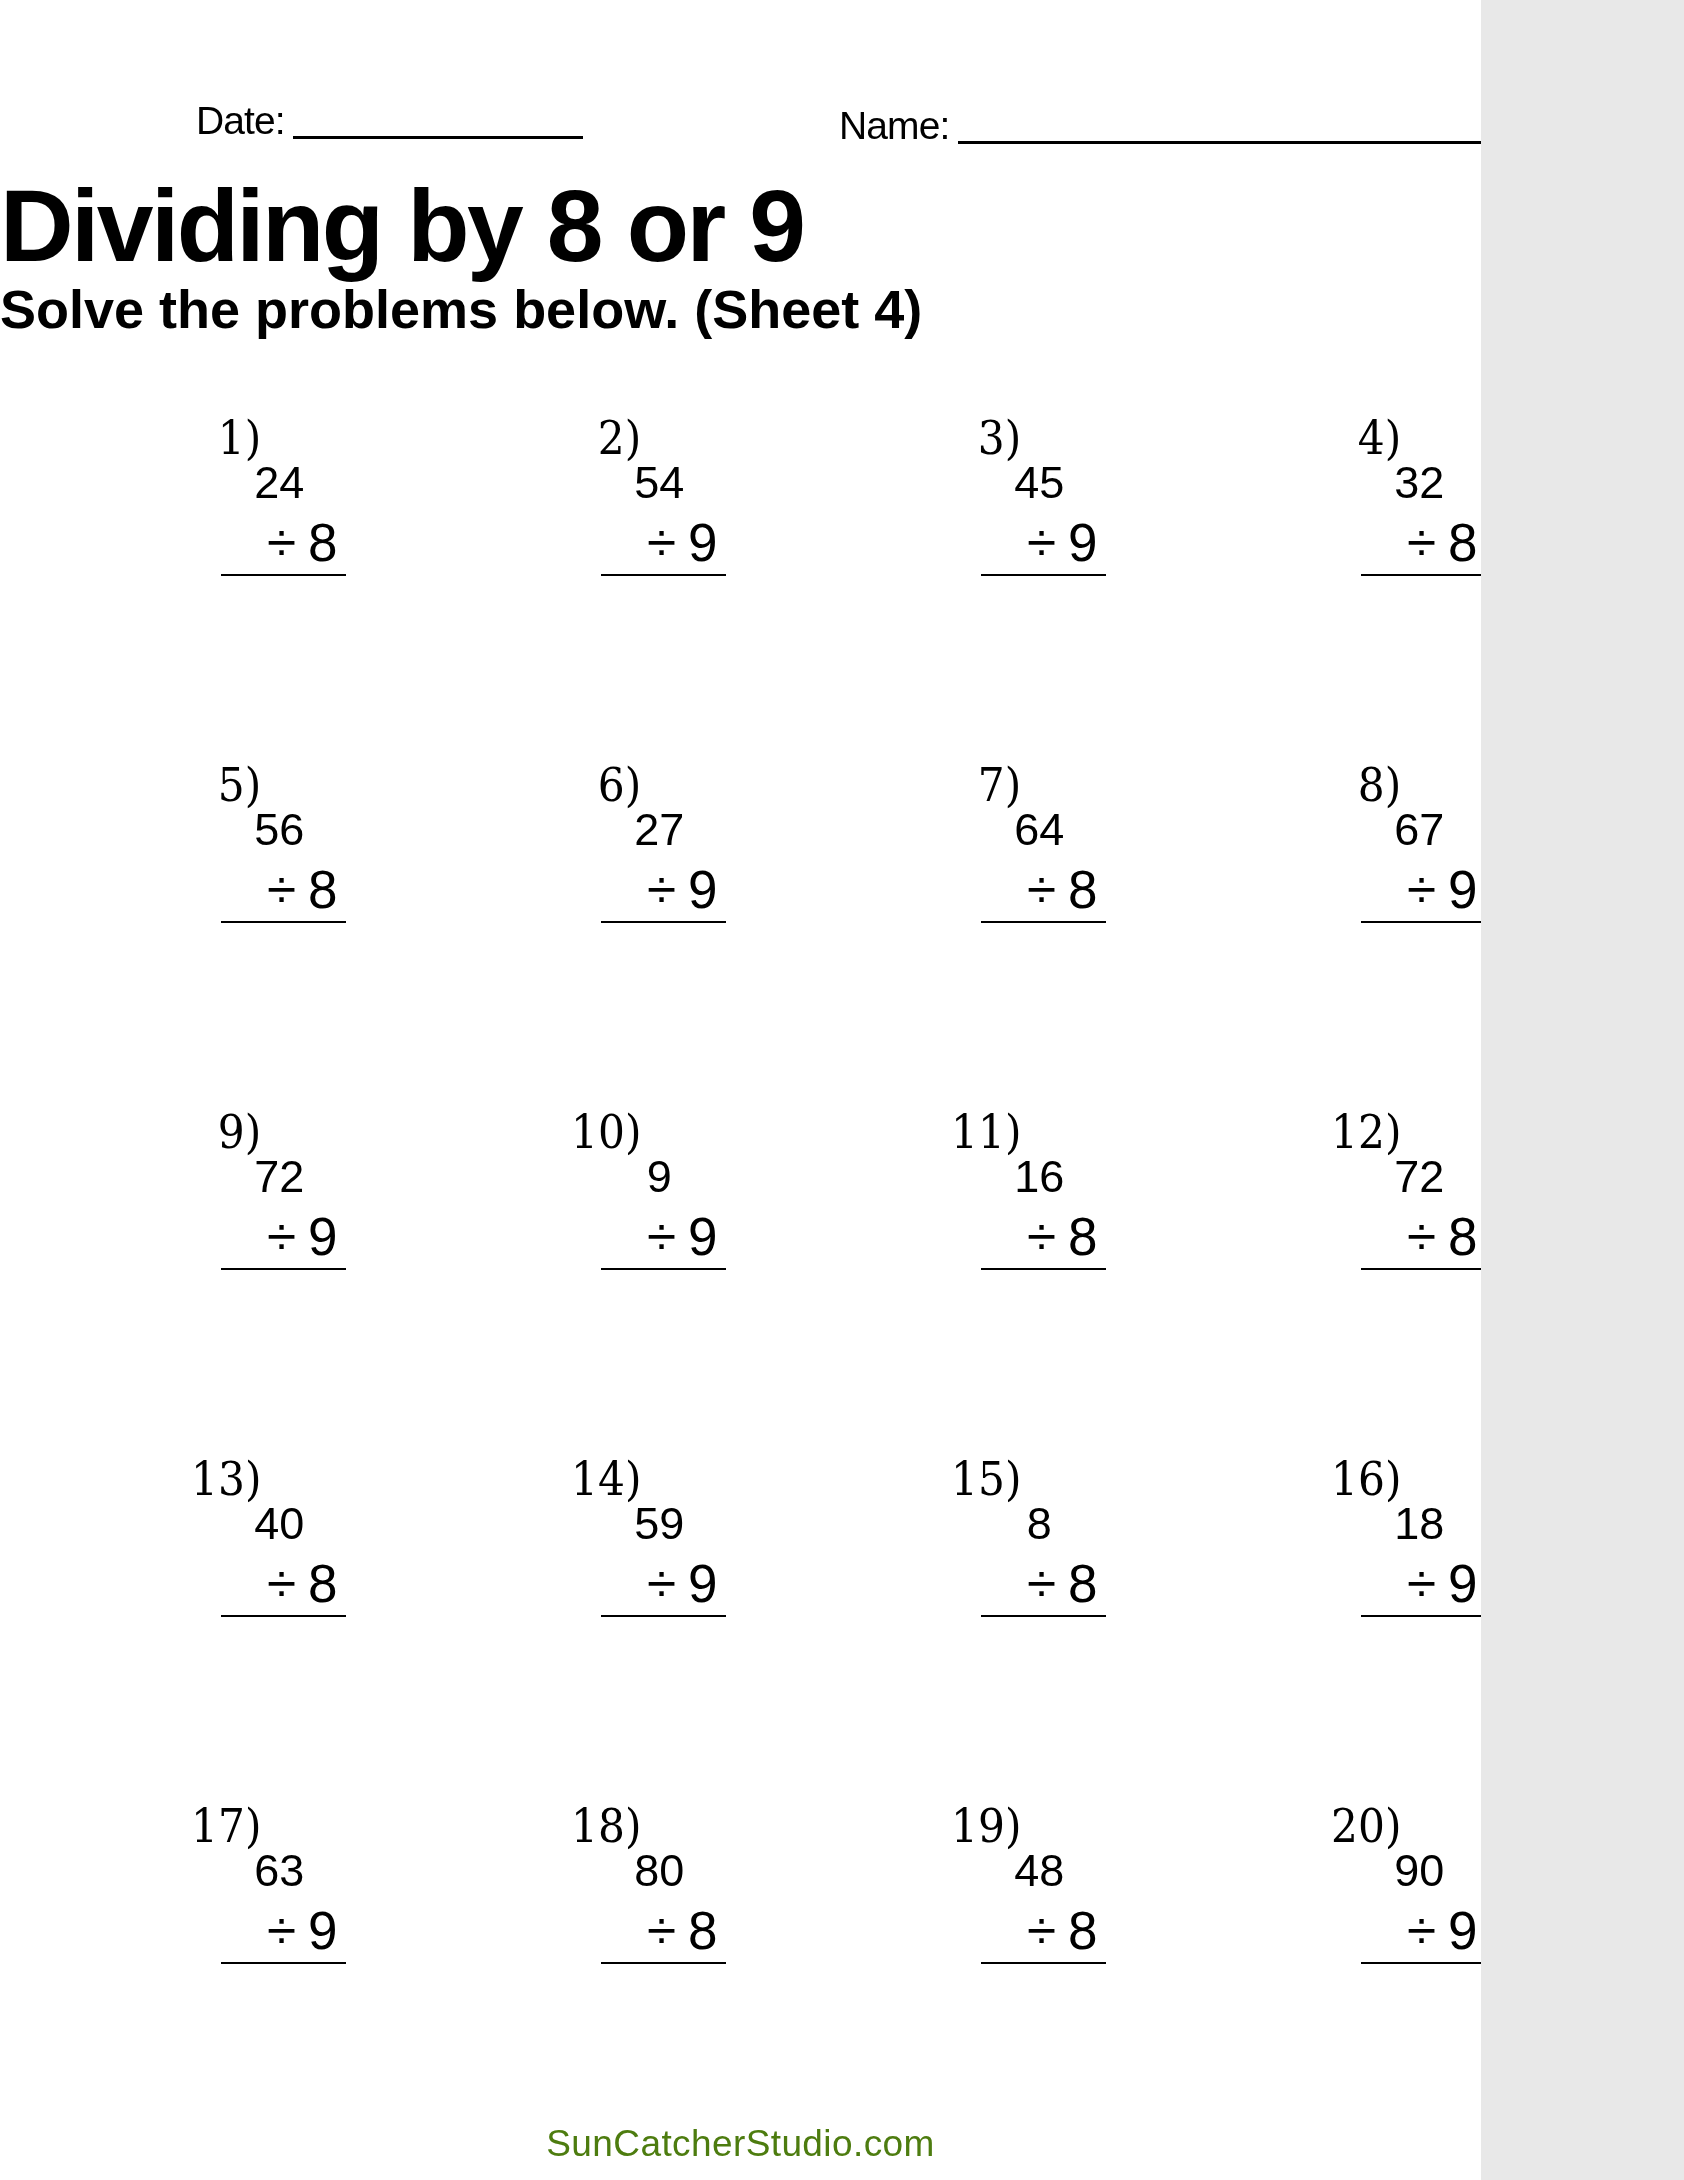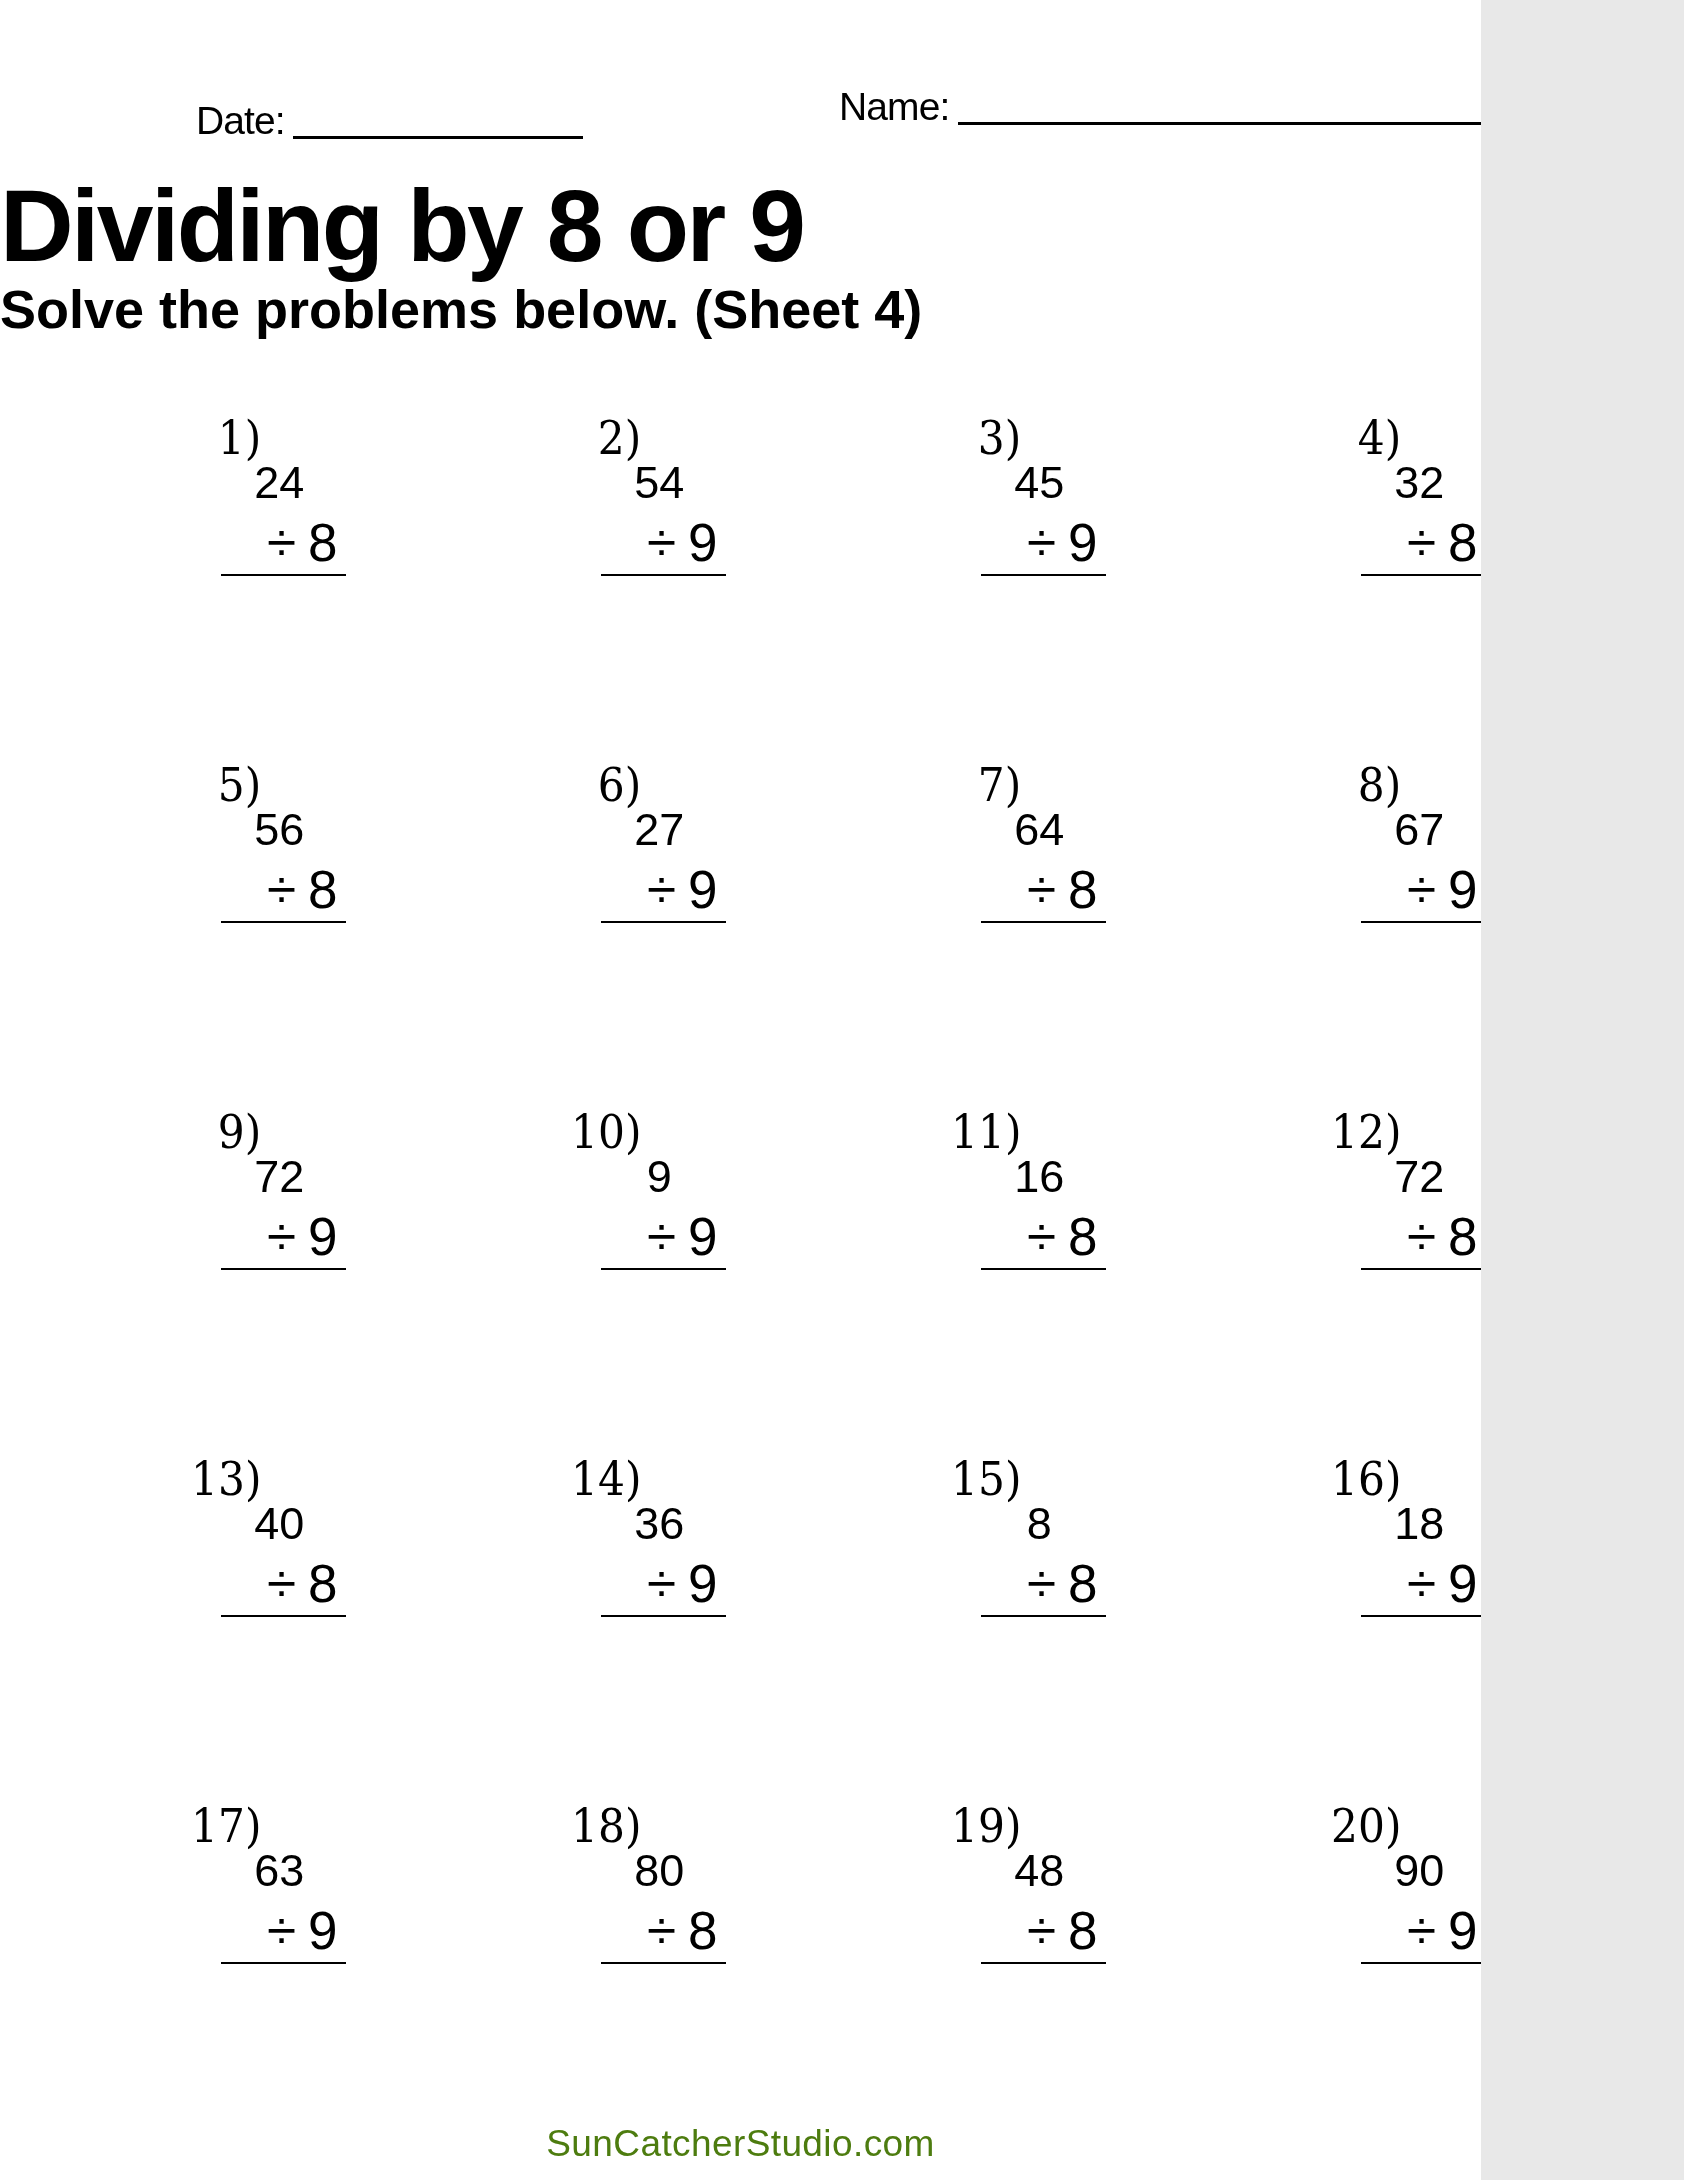--- a/index.html
+++ b/index.html
@@ -17,21 +17,21 @@
   .field {
     position: absolute;
     display: flex;
     align-items: flex-end;
     font-size: 39px;
     letter-spacing: -0.9px;
     line-height: 43px;
     font-weight: 400;
   }
   .field-date { left: 196px; top: 99px; }
-  .field-name { left: 839px; top: 85px; }
+  .field-name { left: 839px; top: 104px; }
   .blank-line {
     display: inline-block;
     height: 0;
     border-bottom: 3.4px solid #000;
     margin-left: 8.5px;
     margin-bottom: 2.6px;
   }
   .date-line { width: 290px; }
   .name-line { width: 545px; }
 
@@ -214,21 +214,21 @@
 
   <div class="problem">
     <div class="p-label">13)</div>
     <div class="p-dividend">40</div>
     <div class="p-divisor"><span class="op">÷</span><span class="dv">8</span></div>
     <div class="p-rule"></div>
   </div>
 
   <div class="problem">
     <div class="p-label">14)</div>
-    <div class="p-dividend">36</div>
+    <div class="p-dividend">59</div>
     <div class="p-divisor"><span class="op">÷</span><span class="dv">9</span></div>
     <div class="p-rule"></div>
   </div>
 
   <div class="problem">
     <div class="p-label">15)</div>
     <div class="p-dividend">8</div>
     <div class="p-divisor"><span class="op">÷</span><span class="dv">8</span></div>
     <div class="p-rule"></div>
   </div>

